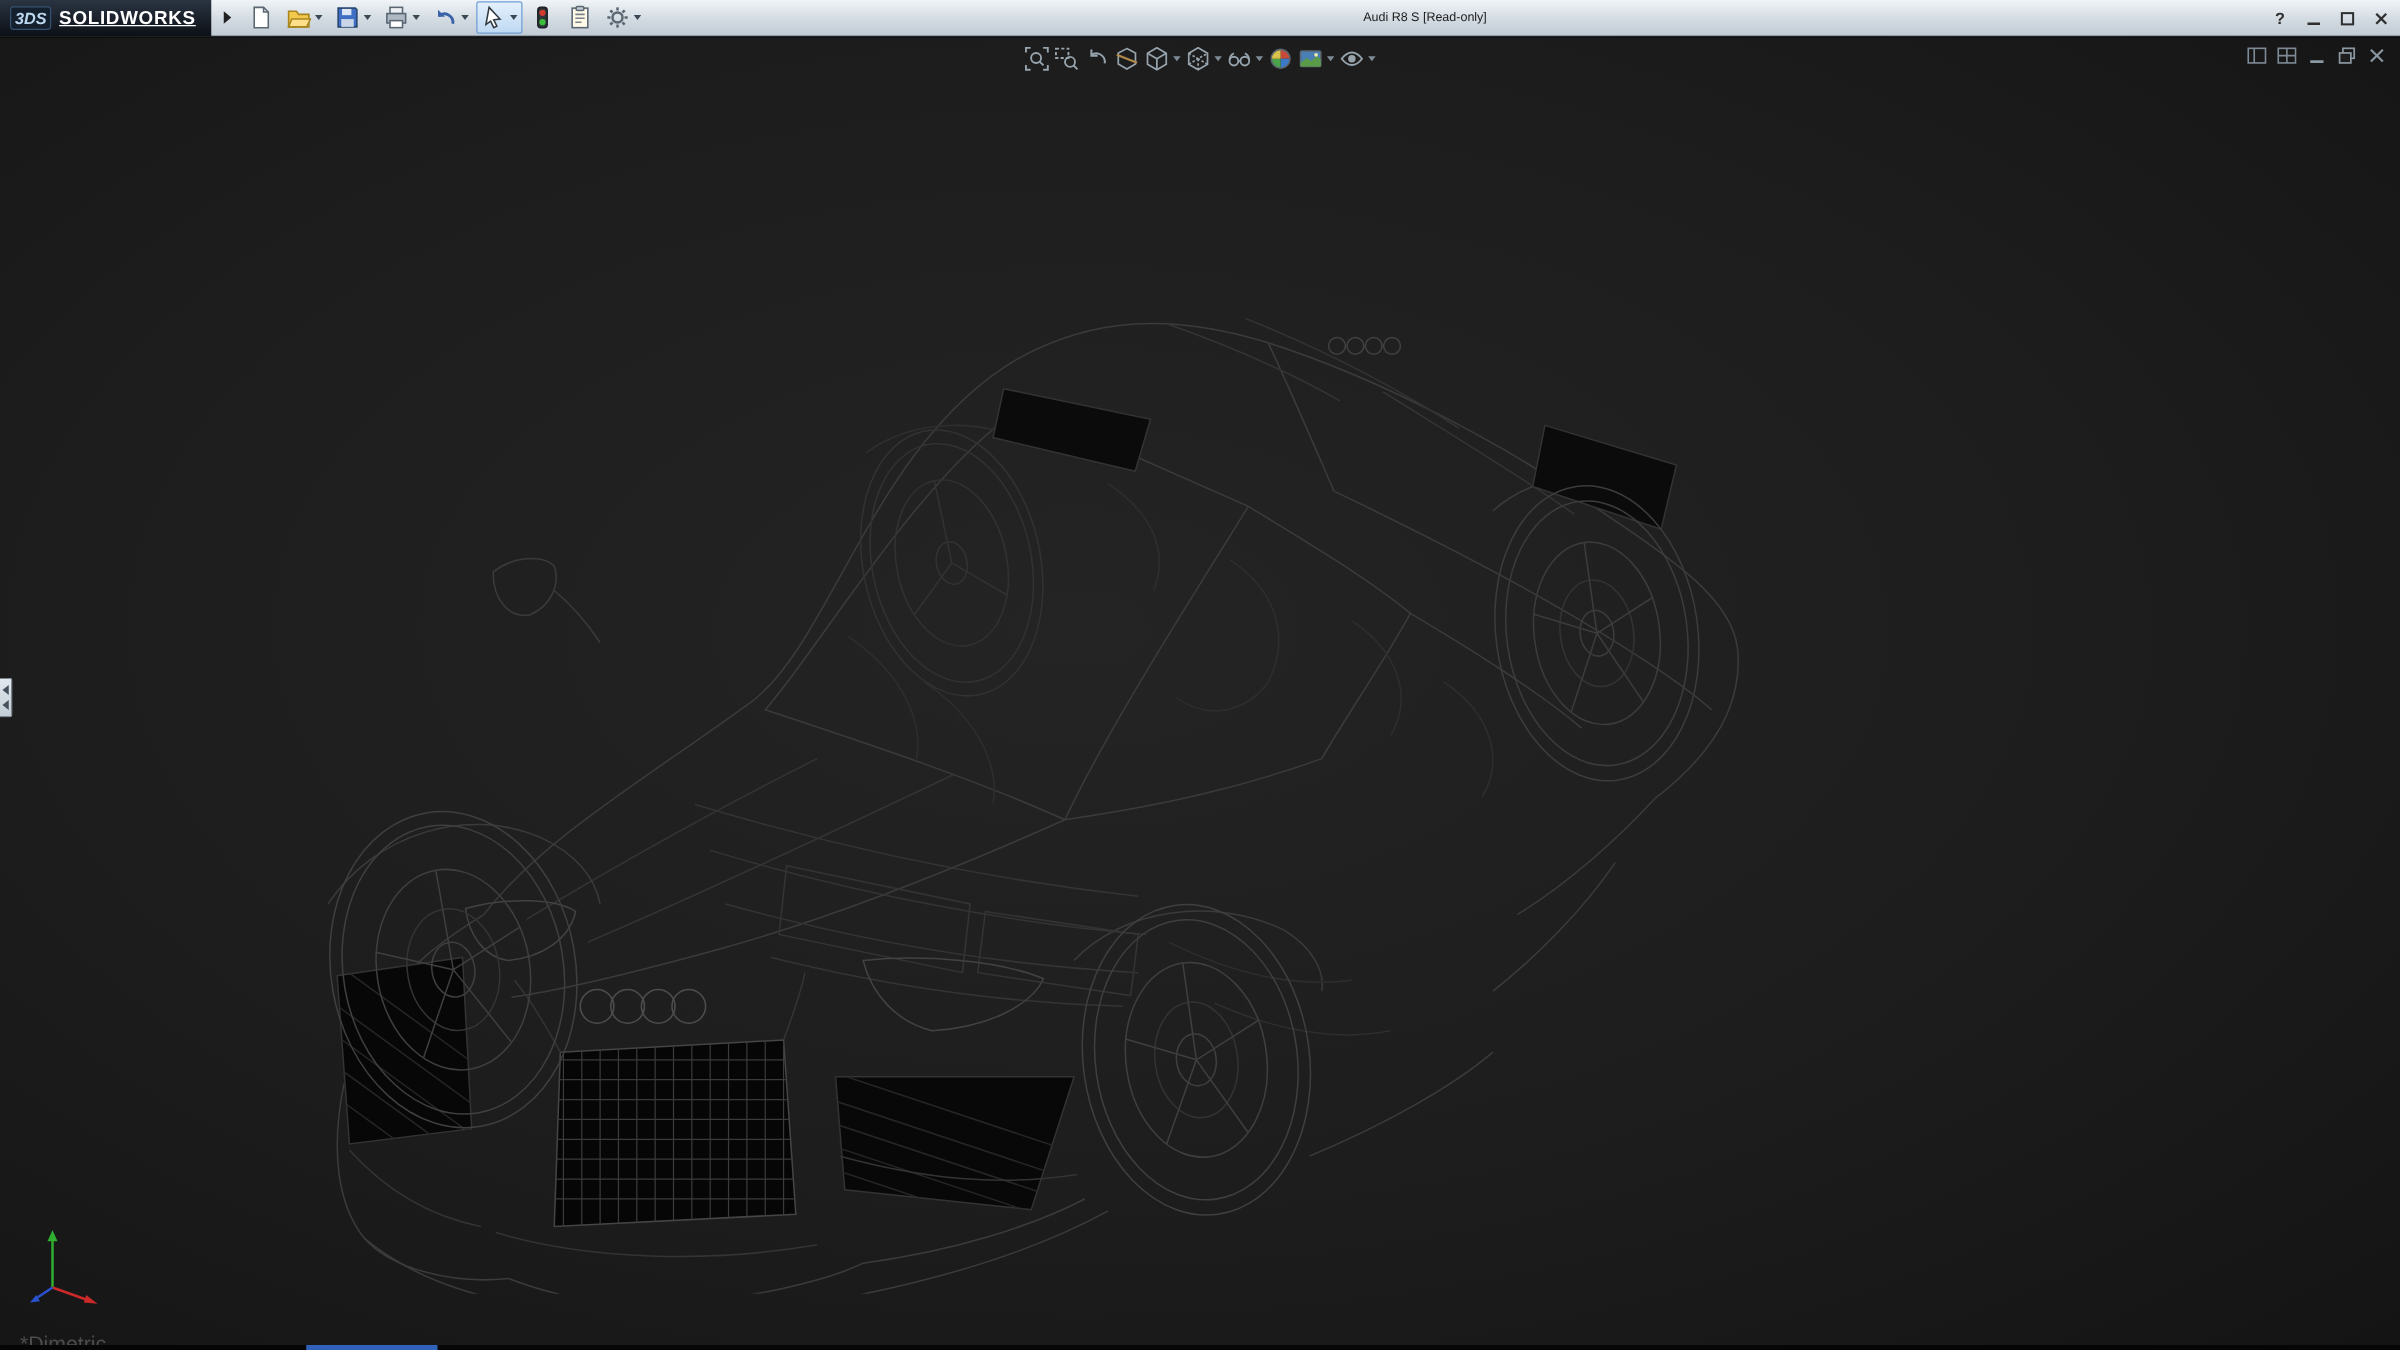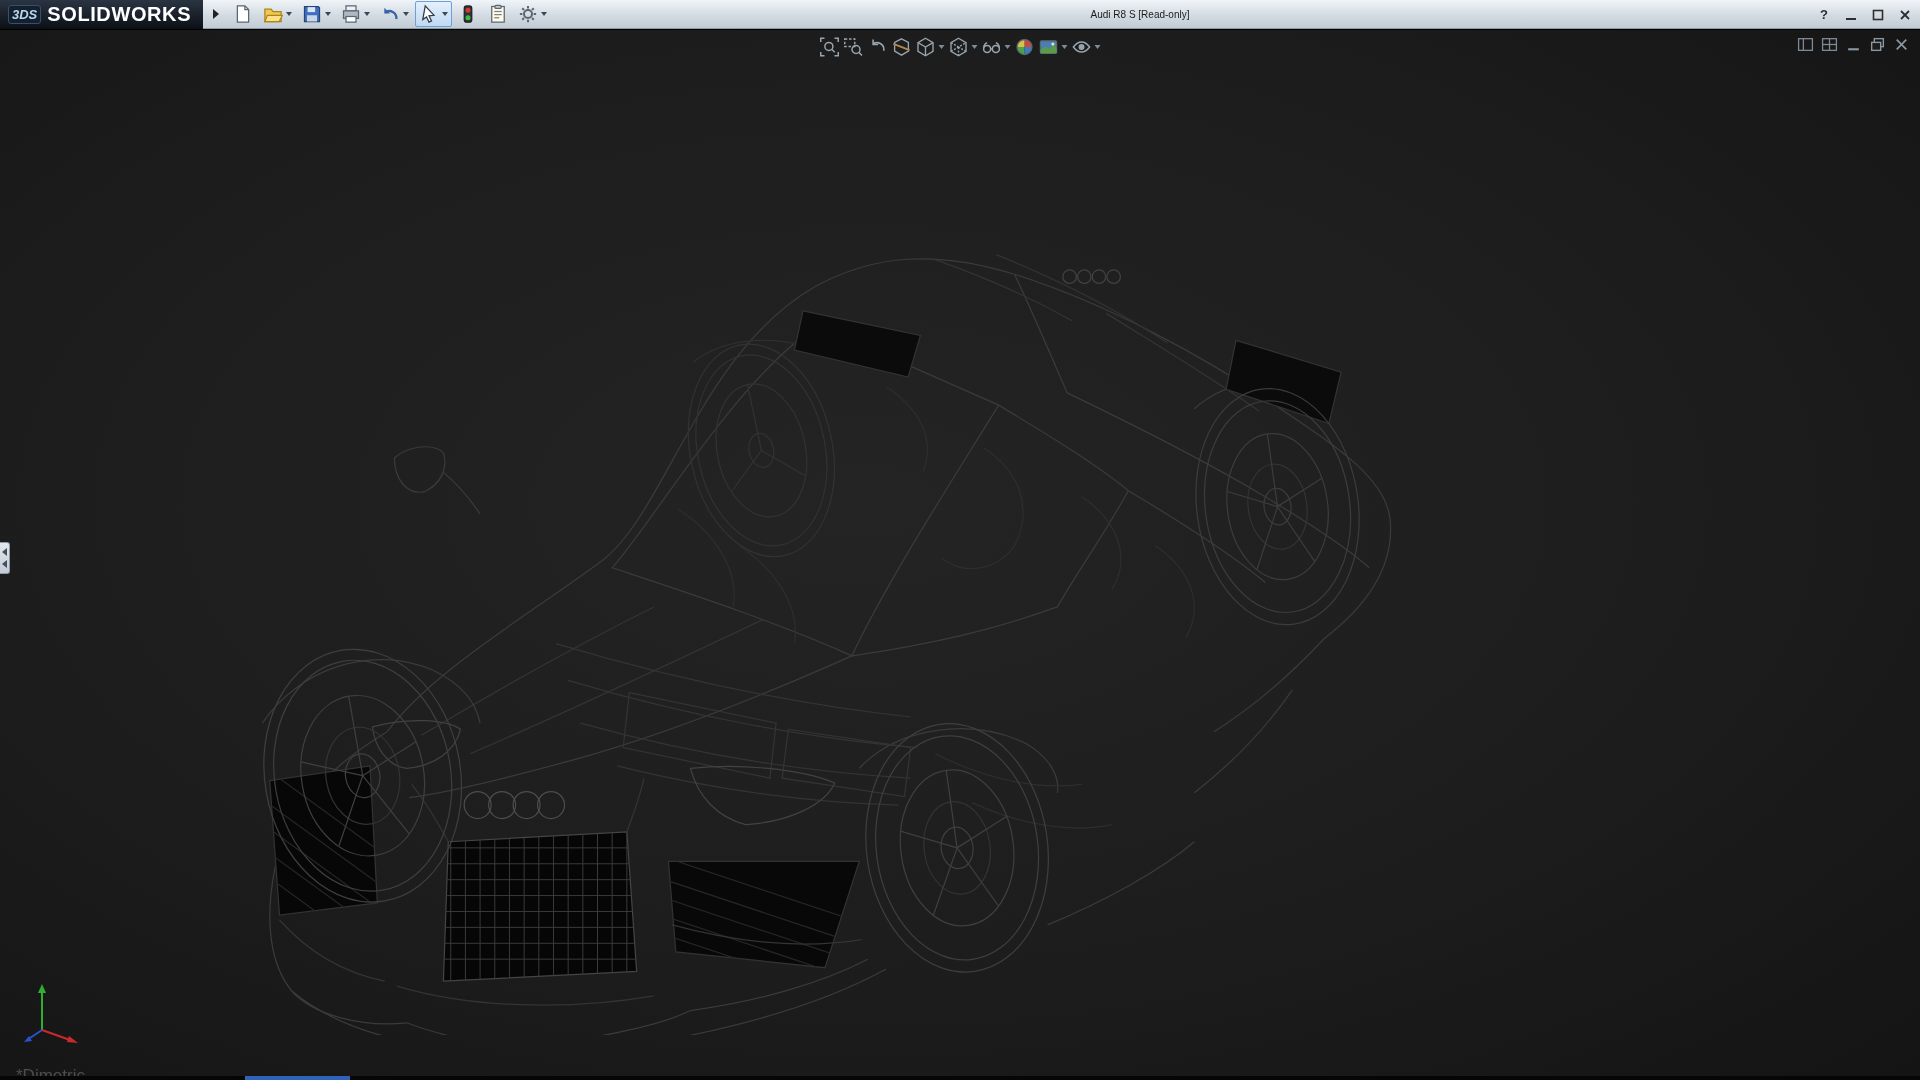--- a/index.html
+++ b/index.html
@@ -14,21 +14,21 @@
     display:flex; align-items:center;
   }
   .logo {
     height:29px; background:linear-gradient(#2a3442,#0c1016);
     display:flex; align-items:center; gap:6px; padding:0 12px 0 8px;
   }
   .logo-mark {
     color:#bcd6ee; font-weight:bold; font-style:italic; font-size:13px;
     background:#14202e; border:1px solid #35506e; border-radius:3px; padding:1px 3px;
   }
-  .brand { color:#ffffff; font-weight:700; font-size:20px; letter-spacing:0.6px; }
+  .brand { color:#ffffff; font-weight:700; font-size:15px; letter-spacing:0.6px;text-decoration:underline; }
   .flyout {
     width:0; height:0; margin:0 10px;
     border-top:5px solid transparent; border-bottom:5px solid transparent; border-left:6px solid #222;
   }
   .main-toolbar { display:flex; align-items:center; gap:2px; }
   .tb-btn {
     display:flex; align-items:center; height:26px; padding:0 3px;
     background:transparent; border:1px solid transparent; border-radius:2px;
   }
   .tb-btn.active { background:linear-gradient(#e4f0fc,#bfd9f3); border:1px solid #6f9fd8; }

